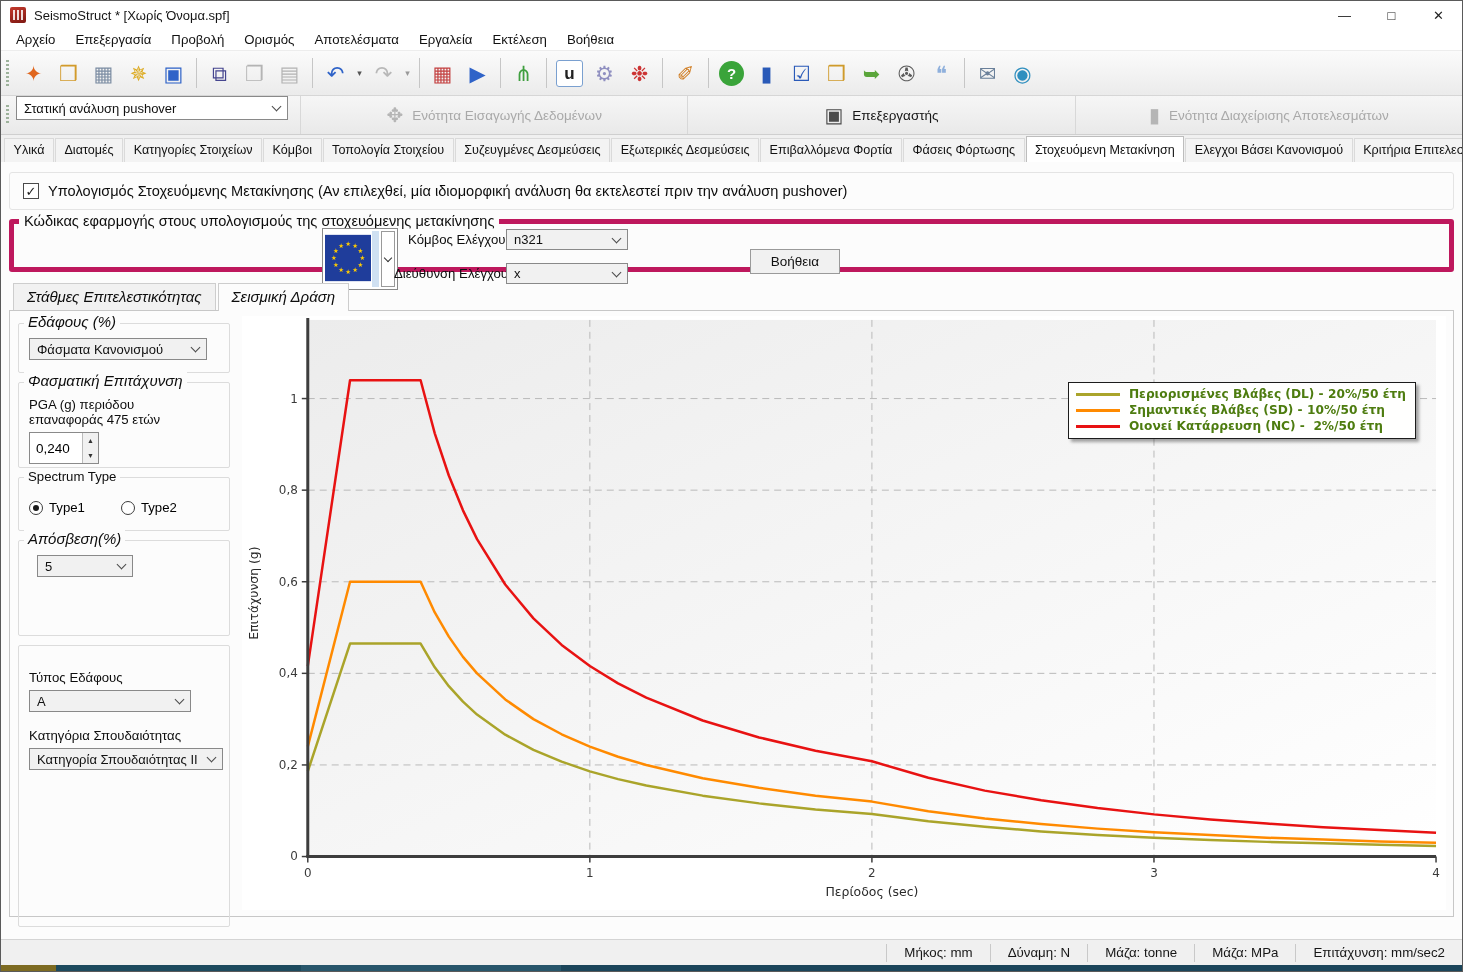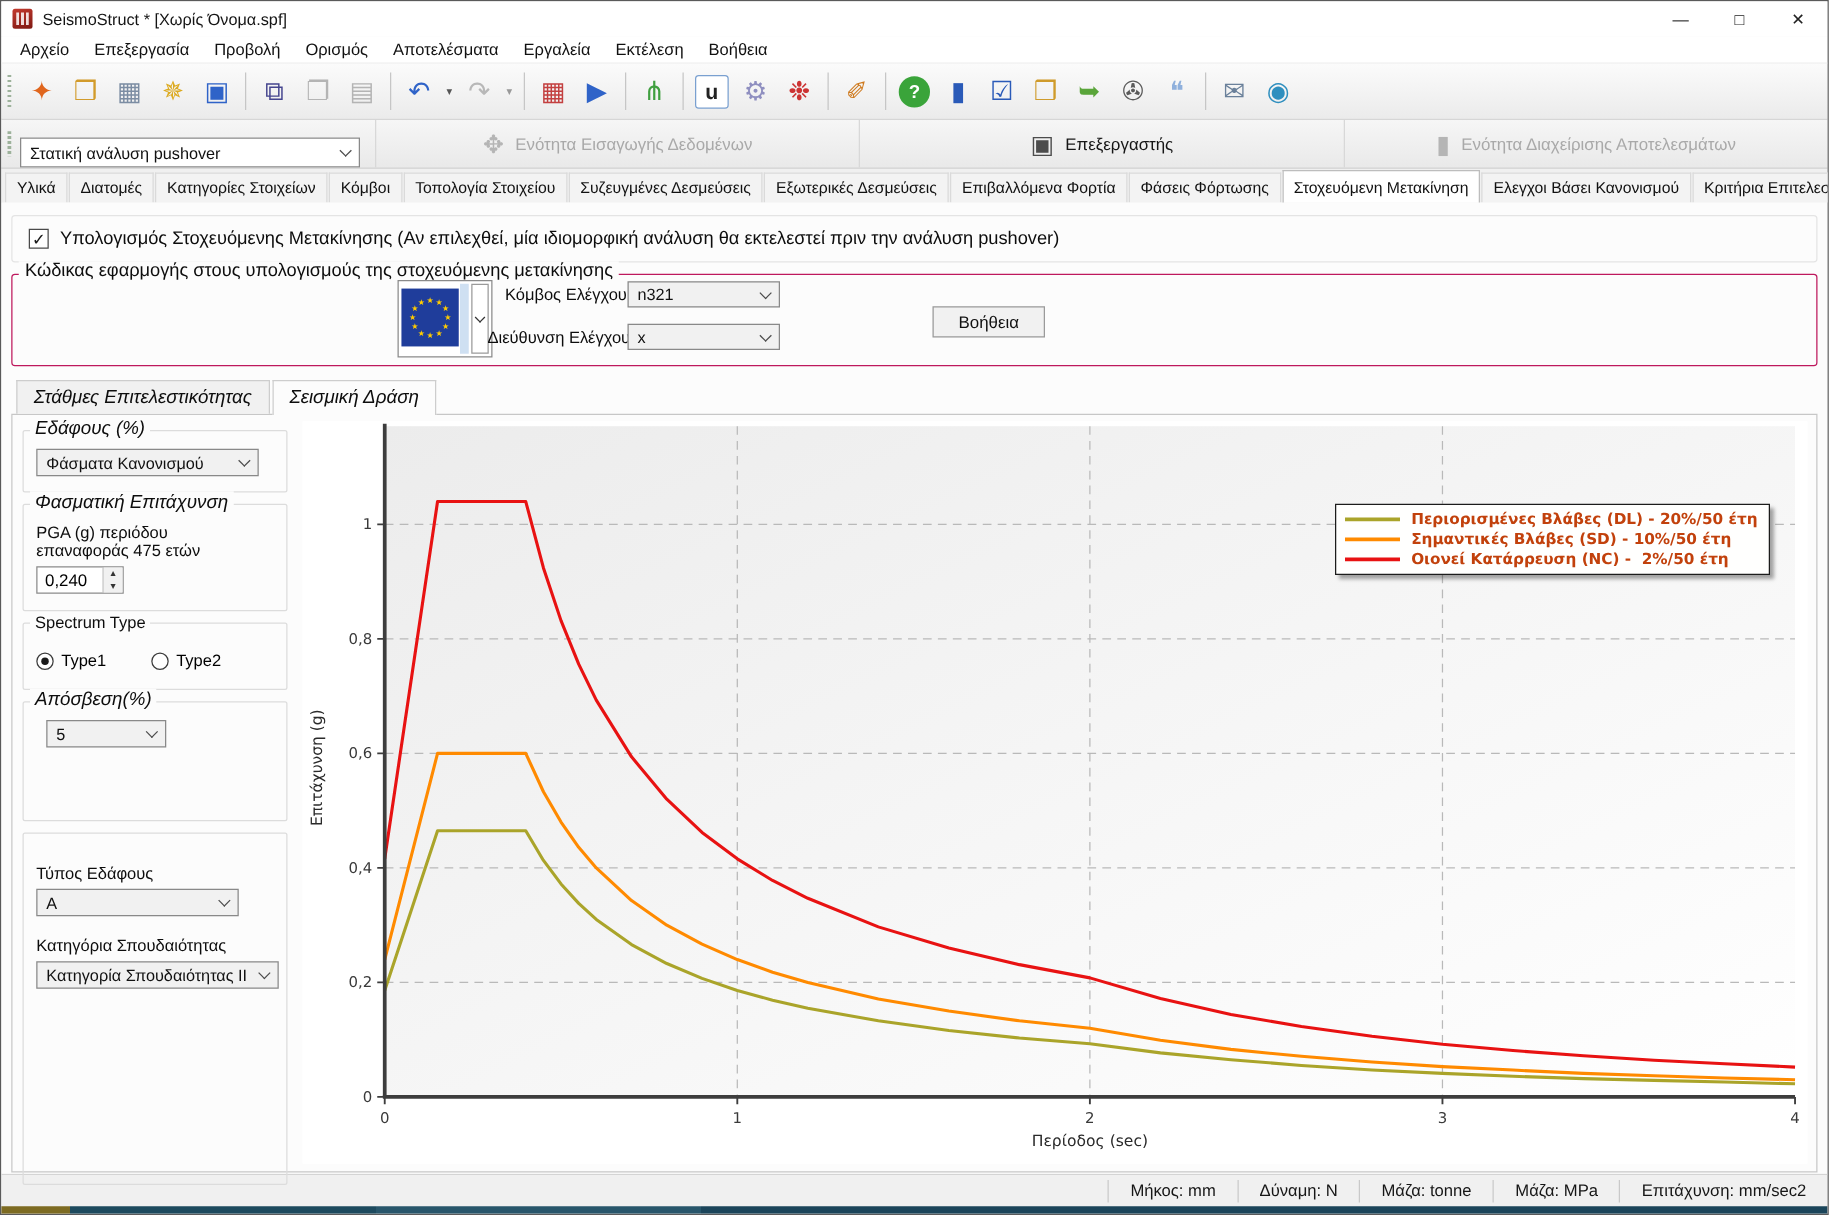--- a/index.html
+++ b/index.html
@@ -22,21 +22,21 @@
   .grip{position:absolute;left:5px;top:9px;bottom:9px;width:3px;
     background:repeating-linear-gradient(180deg,#9db29b 0 2px,transparent 2px 4px)}
   .ticon{width:35px;height:35px;display:flex;align-items:center;justify-content:center;font-size:21px;
     border-radius:3px;flex-shrink:0;line-height:1}
   .ticon.narrow{width:13px;font-size:9px}
   .ticon.boxed{width:27px;height:27px;margin:0 4px;font-size:17px;font-weight:bold}
   .ticon.round{width:25px;height:25px;margin:0 5px;border-radius:50%;font-size:15px;font-weight:bold}
   .tsep{width:1px;height:30px;background:#c6c6c6;margin:0 5px;flex-shrink:0}
   
   .modulebar{height:39px;background:linear-gradient(#f6f6f6,#e9e9e9);border-bottom:1px solid #cfcfcf;
-    display:flex;align-items:flex-end;padding-left:15px;position:relative}
+    display:flex;align-items:flex-start;padding-left:15px;position:relative}
   .combo{background:#f1f1f1;border:1px solid #898989;display:flex;align-items:center;
     justify-content:space-between;padding:0 7px;font-size:13px;color:#111;height:22px}
   .combo .chev{width:7px;height:7px;border-right:1.4px solid #4a4a4a;border-bottom:1.4px solid #4a4a4a;
     transform:rotate(45deg);margin-top:-3px;flex-shrink:0;margin-left:6px}
   .analysis-combo{width:272px;height:24px;background:#fff}
   .modbtns{flex:1;display:flex;height:100%;align-items:stretch;margin-left:12px}
   .modbtn{flex:1;display:flex;align-items:center;justify-content:center;gap:9px;border-left:1px solid #d8d8d8;font-size:13.5px;color:#161616}
   .modbtn .micon{font-size:20px;color:#4c4c4c}
   .modbtn.disabled{color:#a9a9a9}
   .modbtn.disabled .micon{color:#b5b5b5}
@@ -45,21 +45,21 @@
   .tab{padding:4px 8.5px 5px;font-size:12.6px;background:#f3f3f3;border:1px solid #dadada;border-bottom:none;
     color:#111;white-space:nowrap;margin-right:1px}
   .tab.active{background:#fff;border-color:#bdbdbd;padding-top:6px;position:relative;z-index:2}
   
   .mainpanel{position:relative;height:777px;background:#fcfcfc;padding:10px 8px 0 8px}
   .checkgroup{border:1px solid #e4e4e4;border-radius:3px;height:38px;display:flex;align-items:center;
     padding-left:13px;margin-bottom:9px}
   .cb{width:16px;height:16px;border:1px solid #4a4a4a;background:#fff;display:inline-flex;align-items:center;
     justify-content:center;margin-right:9px;font-size:13px;color:#1a1a1a;flex-shrink:0}
   .cblabel{font-size:14.6px;color:#0d0d0d}
-  .codegroup{position:relative;border:1px solid #be185d;border-radius:3px;height:74px;margin-bottom:2px}
+  .codegroup{position:relative;border:5px solid #be185d;border-radius:3px;height:53px;margin-bottom:2px}
   .codegroup .gtitle{position:absolute;top:-11px;left:5px;background:#fcfcfc;padding:0 5px;font-size:14.6px;color:#0d0d0d}
   .code-combo{position:absolute;left:16px;top:29px;width:287px;height:23px}
   .flagwrap{position:absolute;left:308px;top:4px;width:76px;height:62px;border:1px solid #8a8a8a;background:#fff;display:flex;padding:2px}
   .flagstrip{width:7px;background:#cfe0f2;margin-left:1px}
   .flagbtn{width:16px;border:1px solid #9a9a9a;margin-left:2px;display:flex;align-items:center;justify-content:center;background:#fff}
   .flagbtn .chev{width:6px;height:6px;border-right:1.4px solid #333;border-bottom:1.4px solid #333;transform:rotate(45deg);margin-top:-2px}
   .ctl-label{position:absolute;font-size:13.2px;color:#0d0d0d;white-space:nowrap}
   .small-combo{position:absolute;width:122px;height:21px}
   .helpbtn{position:absolute;left:736px;top:25px;width:90px;height:25px;background:#f1f1f1;
     border:1px solid #9a9a9a;font-size:13.5px;font-family:"Liberation Sans",sans-serif;color:#111}
@@ -69,36 +69,36 @@
     border-bottom:none;margin-right:2px;color:#0d0d0d;white-space:nowrap}
   .subtab.active{background:#fcfcfc;margin-bottom:-1px;padding-bottom:6px}
   .contentbox{border:1px solid #c7c7c7;height:607px;display:flex;background:#fcfcfc}
   
   .sidebar{width:226px;padding:12px 6px 0 8px;flex-shrink:0}
   .group{border:1px solid #dcdcdc;border-radius:2px;position:relative;padding:14px 8px 10px 10px;margin-bottom:9px}
   .gtitle2{position:absolute;top:-11px;left:5px;background:#fcfcfc;padding:0 4px;font-size:15px;font-style:italic;color:#0d0d0d;white-space:nowrap}
   .gtitle2.plain{font-style:normal;font-size:13.2px;top:-9px}
   .sb-combo{width:162px;height:22px}
   .sb-label{font-size:13.2px;color:#0d0d0d;margin-bottom:5px}
-  .spinner{display:flex;width:70px;height:22px;border:1px solid #8a8a8a;background:#fff}
+  .spinner{display:flex;width:70px;height:32px;border:1px solid #8a8a8a;background:#fff}
   .spinval{flex:1;display:flex;align-items:center;padding-left:6px;font-size:13.5px}
   .spinbtns{width:16px;display:flex;flex-direction:column;border-left:1px solid #bbb}
   .spinbtns span{flex:1;display:flex;align-items:center;justify-content:center;font-size:7px;color:#333;background:#f1f1f1}
   .radiorow{display:flex;gap:36px;margin-top:8px}
   .radioitem{display:flex;align-items:center;gap:6px;font-size:13.2px}
   .radio{width:14px;height:14px;border:1px solid #3c3c3c;border-radius:50%;position:relative;background:#fff;flex-shrink:0}
   .radio.checked::after{content:"";position:absolute;left:3px;top:3px;right:3px;bottom:3px;background:#1a1a1a;border-radius:50%}
   
   .chartarea{flex:1;position:relative;margin:5px 7px 6px 6px;background:#fff}
   .chartarea svg{position:absolute;inset:0;width:100%;height:100%;font-family:"DejaVu Sans",sans-serif}
   .legend{position:absolute;top:66px;right:30px;background:#fffffe;border:1px solid #1c1c1c;
     box-shadow:3px 3px 3px rgba(0,0,0,.35);padding:3px 9px 4px 7px}
   .lrow{display:flex;align-items:center;gap:9px;height:16px}
   .lline{width:44px;height:3px;flex-shrink:0}
-  .llabel{font-size:12.2px;font-weight:bold;color:#c2410c;white-space:pre;font-family:"DejaVu Sans",sans-serif}
+  .llabel{font-size:12.2px;font-weight:bold;color:#4d7c0f;white-space:pre;font-family:"DejaVu Sans",sans-serif}
   
   .statusbar{height:26px;background:#f0f0f0;border-top:1px solid #d4d4d4;display:flex;align-items:center;
     justify-content:flex-end;padding-right:0}
   .status-item{font-size:13.3px;color:#161616;padding:0 17px;border-left:1px solid #c9c9c9;height:18px;display:flex;align-items:center;white-space:nowrap}
   .taskbar-strip{position:absolute;left:0;right:0;bottom:0;height:6px;
     background:linear-gradient(90deg,#7d6b22 0 55px,#1d4a5e 55px 300px,#28566b 300px 560px,#1b455a 560px)}
 </style>
 </head>
 <body>
 

